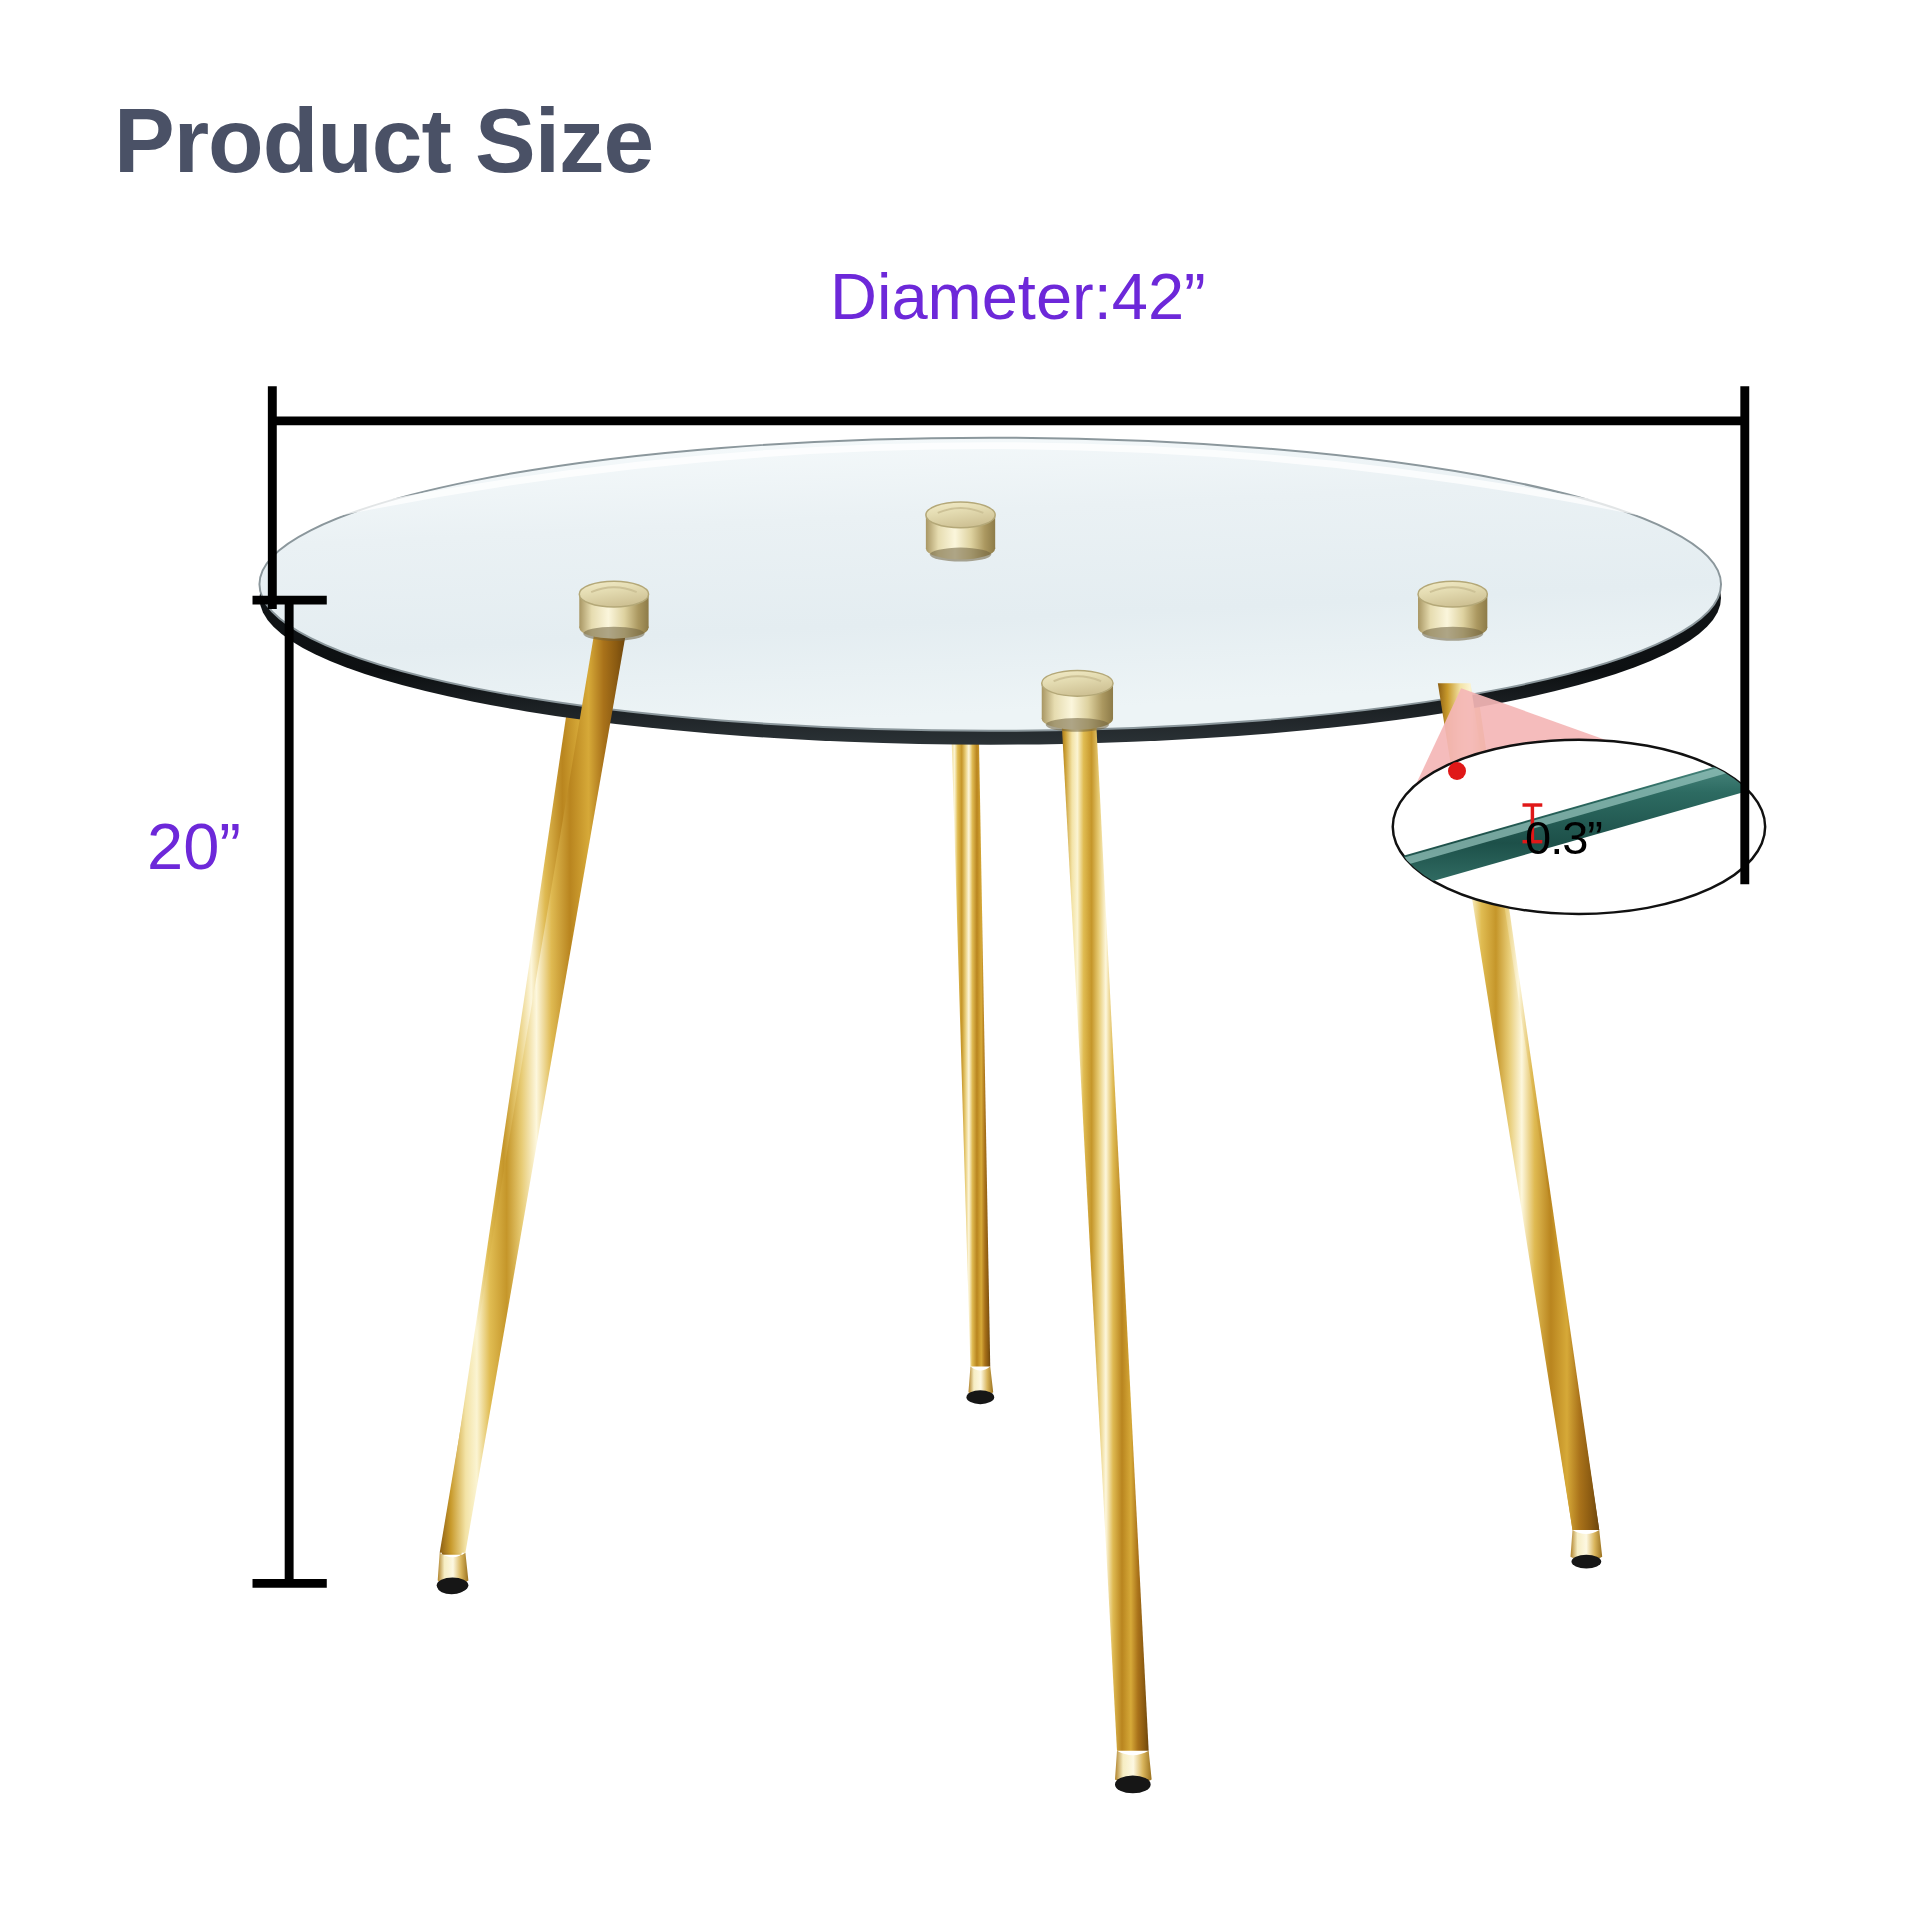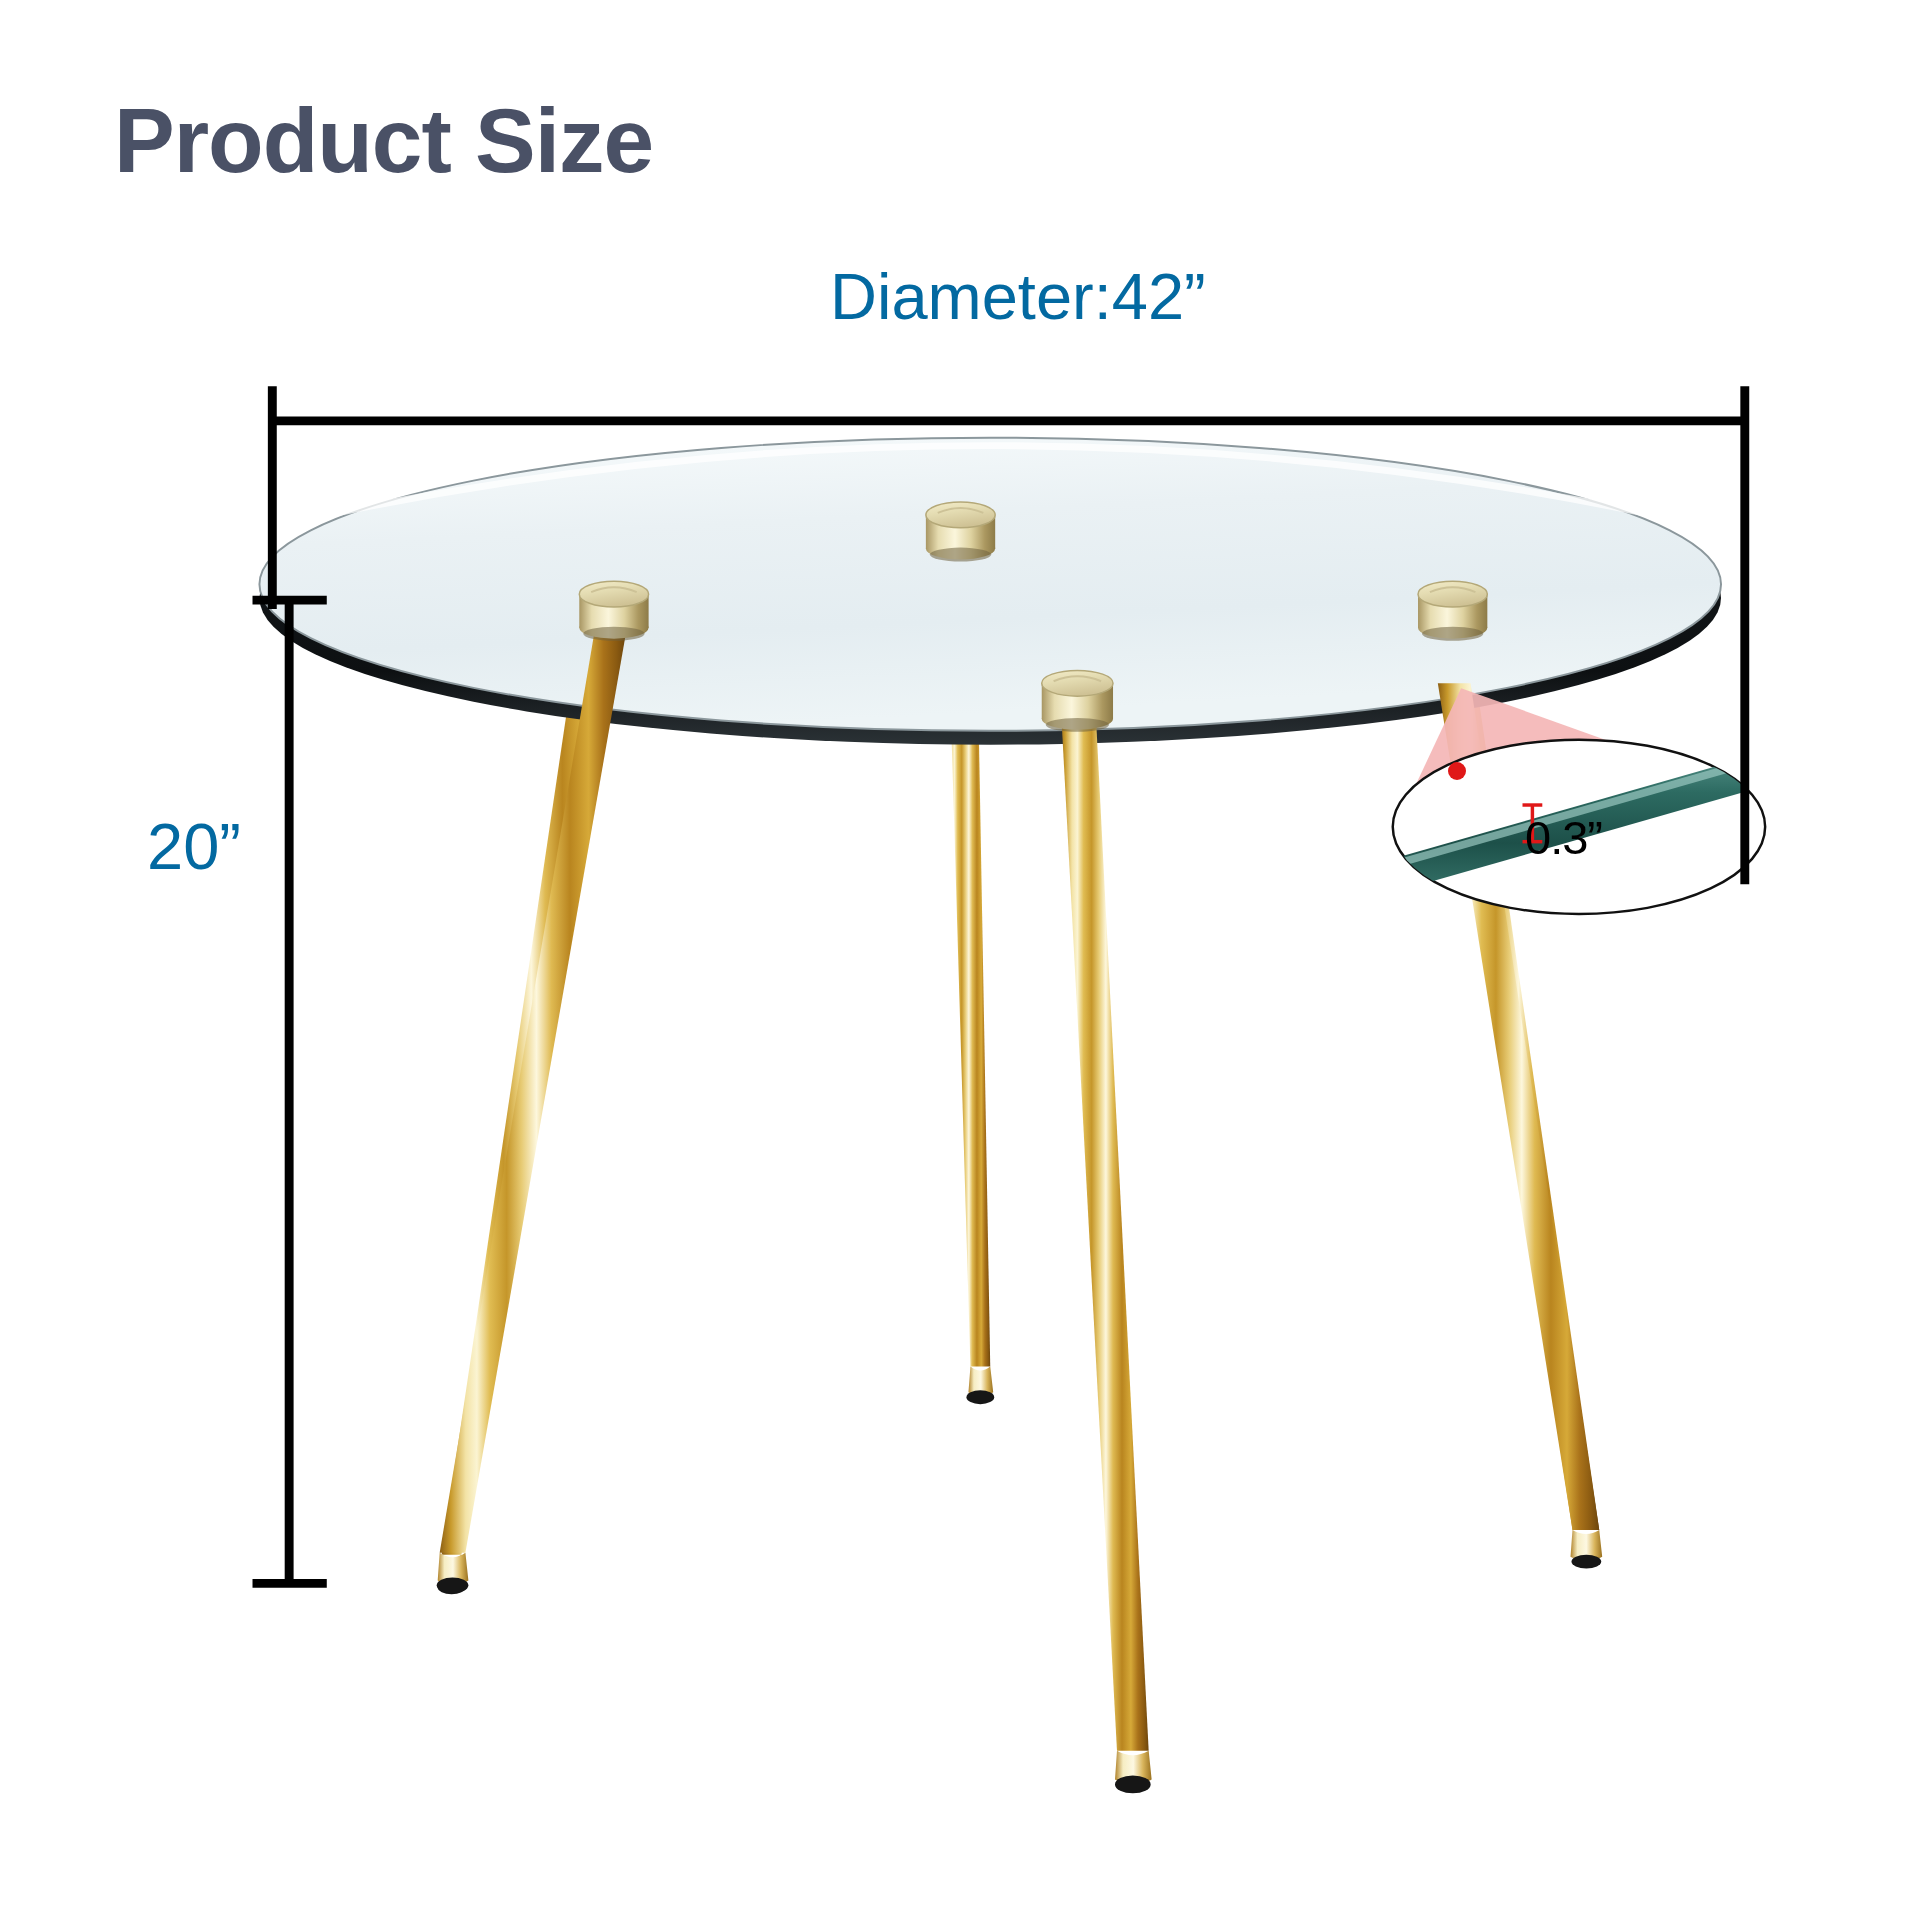--- a/index.html
+++ b/index.html
@@ -26,21 +26,21 @@
     color: #4a5166;
     letter-spacing: -1px;
     white-space: nowrap;
     line-height: 1.1;
     margin-left: 23px;
   }
 
   
   .dim-text {
     position: absolute;
-    color: #0369a1;
+    color: #6d28d9;
     white-space: nowrap;
     font-weight: 400;
   }
   #diameter-label {
     left: 830px;
     top: 259px;
     font-size: 65px;
   }
   #height-label {
     left: 147px;

